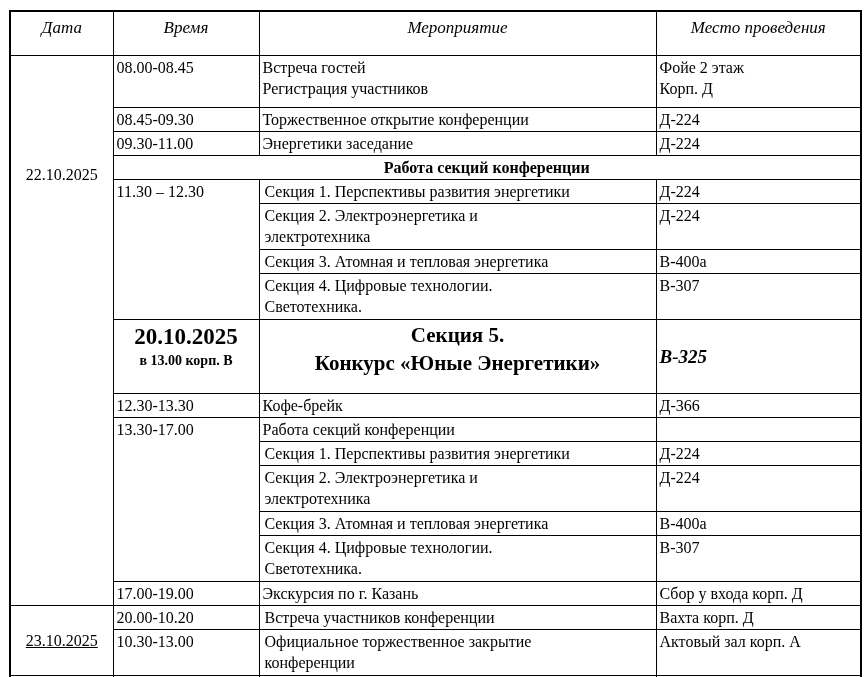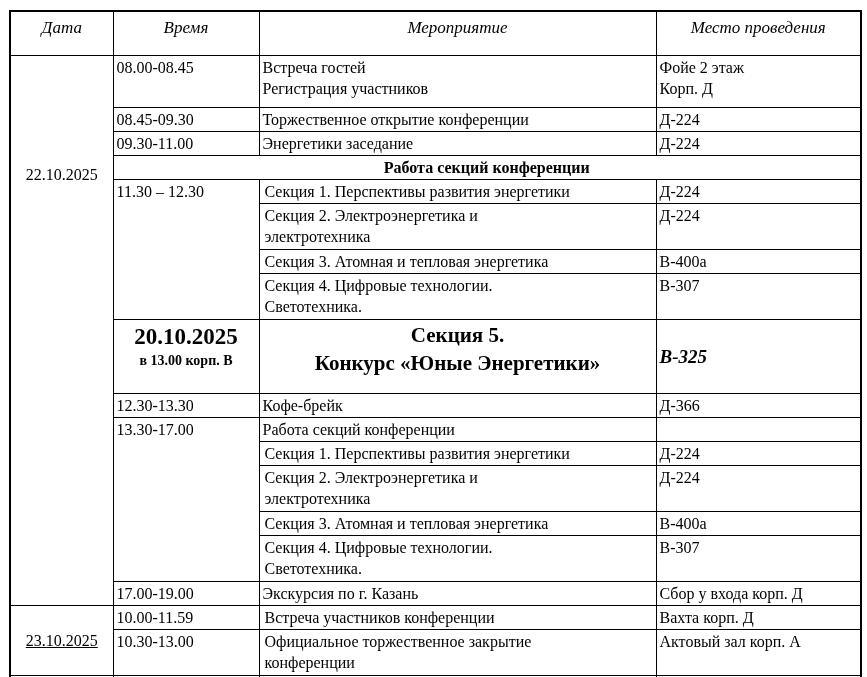--- a/index.html
+++ b/index.html
@@ -170,21 +170,21 @@
     <tr style="height:22px">
       <td class="c">17.00-19.00</td>
       <td class="c">Экскурсия по г. Казань</td>
       <td class="c">Сбор у входа корп. Д</td>
     </tr>
 
     <tr style="height:22px">
       <td rowspan="2" class="date-day2">
         <div>23.10.2025</div>
       </td>
-      <td class="c">10.00-11.59</td>
+      <td class="c">20.00-10.20</td>
       <td class="l">Встреча участников конференции</td>
       <td class="c">Вахта корп. Д</td>
     </tr>
 
     <tr style="height:46px">
       <td class="c">10.30-13.00</td>
       <td class="l">
         <div>Официальное торжественное закрытие</div>
         <div>конференции</div>
       </td>

